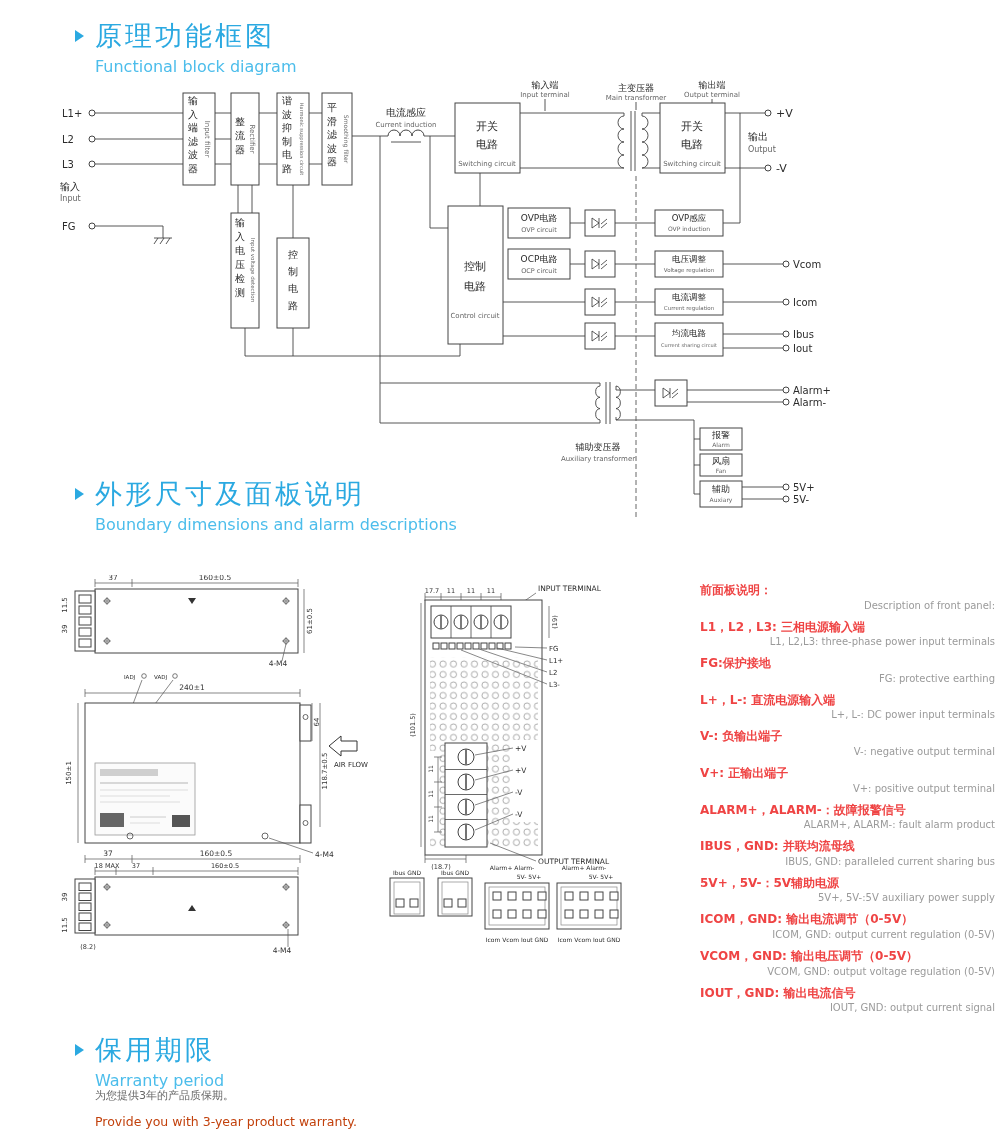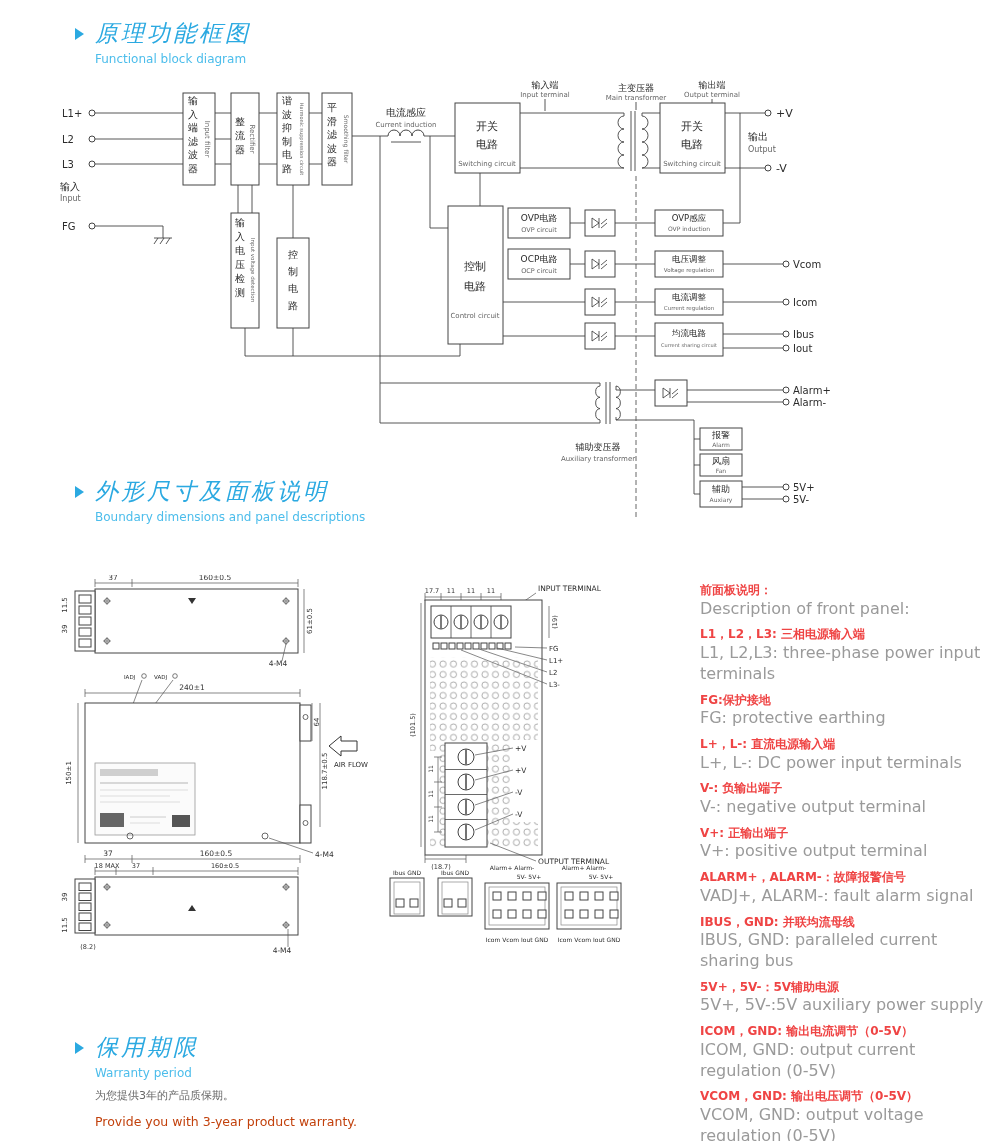--- a/index.html
+++ b/index.html
@@ -7,28 +7,28 @@
   body { width:999px; height:1141px; position:relative; overflow:hidden;
          font-family:"DejaVu Sans", sans-serif; }
   .abs { position:absolute; }
 
   
   .sec-header { position:absolute; }
   .title-row { display:flex; align-items:center; }
   .tri { width:0; height:0; border-left:9px solid #2ba9e1;
          border-top:6px solid transparent; border-bottom:6px solid transparent;
          margin-right:11px; }
-  .sec-title { font-size:23px; color:#2ba9e1; letter-spacing:3px;font-style:italic; }
-  .sec-sub   { font-size:12px; color:#4cbdeb; margin-left:20px; margin-top:3px; }
+  .sec-title { font-size:27px; color:#2ba9e1; letter-spacing:3px; }
+  .sec-sub   { font-size:16px; color:#4cbdeb; margin-left:20px; margin-top:3px; }
 
   
   .panel-desc { position:absolute; left:700px; top:583px; width:295px; }
   .pd-pair { margin-bottom:8px; }
   .pd-cn { font-size:12px; color:#ef4444; line-height:1.3;font-weight:bold; }
-  .pd-en { font-size:16px; color:#9a9a9a; line-height:1.3; }
+  .pd-en { font-size:10px; color:#9a9a9a; line-height:1.3;text-align:right; }
 
   
   .w-cn { font-size:11px; color:#666; margin-bottom:11px; }
   .w-en { font-size:12.5px; color:#c2410c; }
 
   
   svg { font-family:"DejaVu Sans", sans-serif; }
   svg text { fill:#2b2b2b; }
   .bx   { fill:#fff; stroke:#444; stroke-width:1; }
   .wire line, .wire path, .wire polyline { stroke:#444; stroke-width:0.9; fill:none; }
@@ -315,21 +315,21 @@
     <circle cx="786" cy="421" r="3" class="term"></circle>
     <text x="793" y="425" class="f10">5V-</text>
   </g>
 </svg>
 
 <div class="sec-header" style="left:75px; top:476px;">
   <div class="title-row">
     <span class="tri"></span>
     <span class="sec-title">外形尺寸及面板说明</span>
   </div>
-  <div class="sec-sub">Boundary dimensions and panel descriptions</div>
+  <div class="sec-sub">Boundary dimensions and alarm descriptions</div>
 </div>
 
 <svg class="abs" style="left:60px; top:575px;" width="690" height="390" viewBox="0 0 690 390">
   <defs>
     <pattern id="vent" width="10.5" height="10.5" patternUnits="userSpaceOnUse">
       <circle cx="5" cy="5" r="3.1" fill="none" stroke="#888" stroke-width="0.7"></circle>
     </pattern>
     <g id="hole">
       <circle r="2.4" fill="none" stroke="#444" stroke-width="0.8"></circle>
       <line x1="-4" y1="0" x2="4" y2="0" stroke="#444" stroke-width="0.6"></line>
@@ -613,21 +613,21 @@
   <div class="pd-pair">
     <div class="pd-cn">V-: 负输出端子</div>
     <div class="pd-en">V-: negative output terminal</div>
   </div>
   <div class="pd-pair">
     <div class="pd-cn">V+: 正输出端子</div>
     <div class="pd-en">V+: positive output terminal</div>
   </div>
   <div class="pd-pair">
     <div class="pd-cn">ALARM+，ALARM-：故障报警信号</div>
-    <div class="pd-en">VADJ+, ALARM-: fault alarm signal</div>
+    <div class="pd-en">ALARM+, ALARM-: fault alarm product</div>
   </div>
   <div class="pd-pair">
     <div class="pd-cn">IBUS，GND: 并联均流母线</div>
     <div class="pd-en">IBUS, GND: paralleled current sharing bus</div>
   </div>
   <div class="pd-pair">
     <div class="pd-cn">5V+，5V-：5V辅助电源</div>
     <div class="pd-en">5V+, 5V-:5V auxiliary power supply</div>
   </div>
   <div class="pd-pair">

